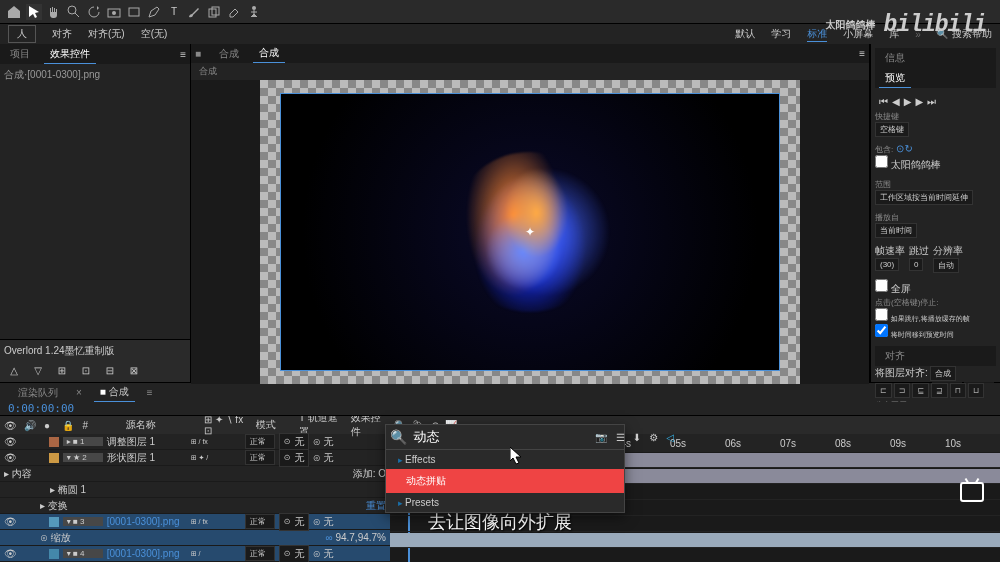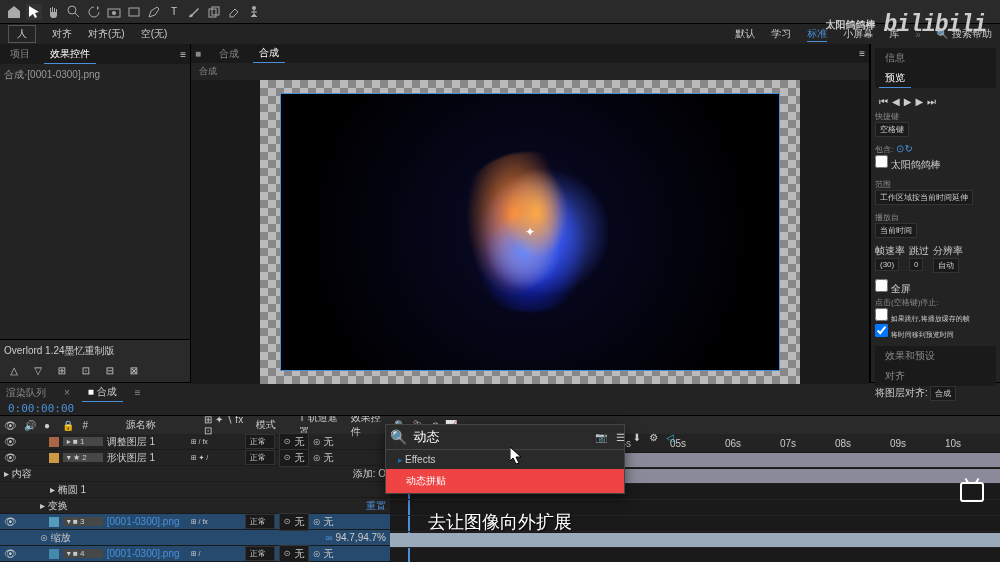--- a/index.html
+++ b/index.html
@@ -25,21 +25,21 @@
 .right-panel{width:260px;background:#232323;display:flex;flex-direction:column;font-size:9px}
 .mt-row{display:flex;align-items:center;padding:2px 6px;gap:4px;color:#aaa}
 .mt-btn{background:#1a1a1a;border:1px solid #333;padding:2px 4px;font-size:8px;display:inline-flex;align-items:center;gap:2px;color:#aaa}
 .slider{display:flex;align-items:center;gap:4px;padding:2px 6px}
 .slider-track{width:60px;height:4px;background:#1a1a1a;border-radius:2px;position:relative}
 .slider-thumb{width:8px;height:8px;background:#666;border-radius:50%;position:absolute;top:-2px}
 .slider-val{width:30px;background:#1a1a1a;text-align:center;font-size:9px}
 .grid9{display:grid;grid-template-columns:repeat(3,18px);grid-template-rows:repeat(3,18px);gap:2px;padding:4px}
 .grid9 div{background:#7755dd;border-radius:2px}
 .timeline{height:180px;background:#1a1a1a;display:flex;flex-direction:column;border-top:1px solid #000}
-.tl-tabs{height:20px;display:flex;align-items:center;padding:0 0;gap:12px;background:#232323}
+.tl-tabs{height:20px;display:flex;align-items:center;padding:0 12px;gap:12px;background:#232323}
 .tl-header{height:22px;display:flex;align-items:center;background:#232323;border-bottom:1px solid #000;position:relative}
 .timecode{color:#4a90d9;font-family:monospace;font-size:11px;padding:0 8px}
 .tl-body{flex:1;display:flex}
 .tl-left{width:390px;background:#232323;font-size:9px}
 .tl-row{display:flex;align-items:center;height:16px;padding:0 4px;gap:4px;border-bottom:1px solid #1a1a1a}
 .tl-row.sel{background:#264a6e}
 .layer-num{width:40px;background:#474747;text-align:left;padding:0 4px;font-size:8px;color:#ccc}
 .color-box{width:10px;height:10px}
 .tl-right{flex:1;background:#1a1a1a;position:relative}
 .track{height:16px;border-bottom:1px solid #232323;position:relative}
@@ -351,23 +351,20 @@
   <div class="info-sec"><span class="info-label">范围</span><br><span class="dropdown">工作区域按当前时间延伸</span></div>
   <div class="info-sec"><span class="info-label">播放自</span><br><span class="dropdown">当前时间</span></div>
   <div class="info-sec" style="display:flex;gap:4px;font-size:7px">
     <div><span>帧速率</span><br><span class="dropdown">(30)</span></div>
     <div><span>跳过</span><br><span class="dropdown">0</span></div>
     <div><span>分辨率</span><br><span class="dropdown">自动</span></div>
   </div>
   <div><input type="checkbox" style=""> <span>全屏</span></div>
   <div class="info-sec"><span class="info-label">点击(空格键)停止:</span><br><input type="checkbox" style=""> <span style="font-size:7px">如果跳行,将播放缓存的帧</span><br><input type="checkbox" checked="" style=""> <span style="font-size:7px">将时间移到预览时间</span></div>
   <div class="panel-tabs">
-      <span class="panel-tab">效果和预设</span>
-    </div>
-  <div class="panel-tabs">
       <span class="panel-tab">对齐</span>
     </div>
   <div style="font-size:8px"><span>将图层对齐:</span> <span class="dropdown">合成</span></div>
   <div style="display:flex;gap:2px;padding:2px 0">
       <span class="mt-btn">⊏</span>
       <span class="mt-btn">⊐</span>
       <span class="mt-btn">⊑</span>
       <span class="mt-btn">⊒</span>
       <span class="mt-btn">⊓</span>
       <span class="mt-btn">⊔</span>
@@ -512,20 +509,21 @@
     <div class="fx-icons">
       <span>📷</span>
       <span>☰</span>
       <span>⬇</span>
       <span>⚙</span>
       <span style="color:#3ad">◁</span>
     </div>
   </div>
   <div class="fx-cat">▸ <span>Effects</span></div>
   <div class="fx-item sel">动态拼贴</div>
+  <div class="fx-cat">▸ <span>Presets</span></div>
 </div>
 
 <svg class="cursor" width="16" height="20" viewBox="0 0 16 20">
     <path d="M0 0l0 14 3-3 3 6 3-1-3-6 5 0z" fill="#fff" stroke="#000"></path>
   </svg>
 
 <div class="subtitle">去让图像向外扩展</div>
 
 <div class="watermark">
   <span>太阳鸽鸽棒</span>

